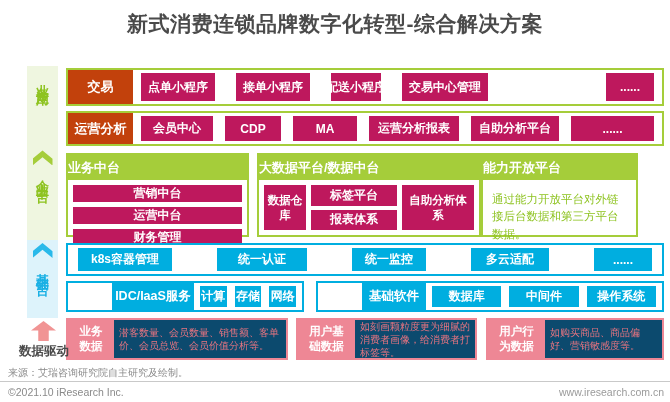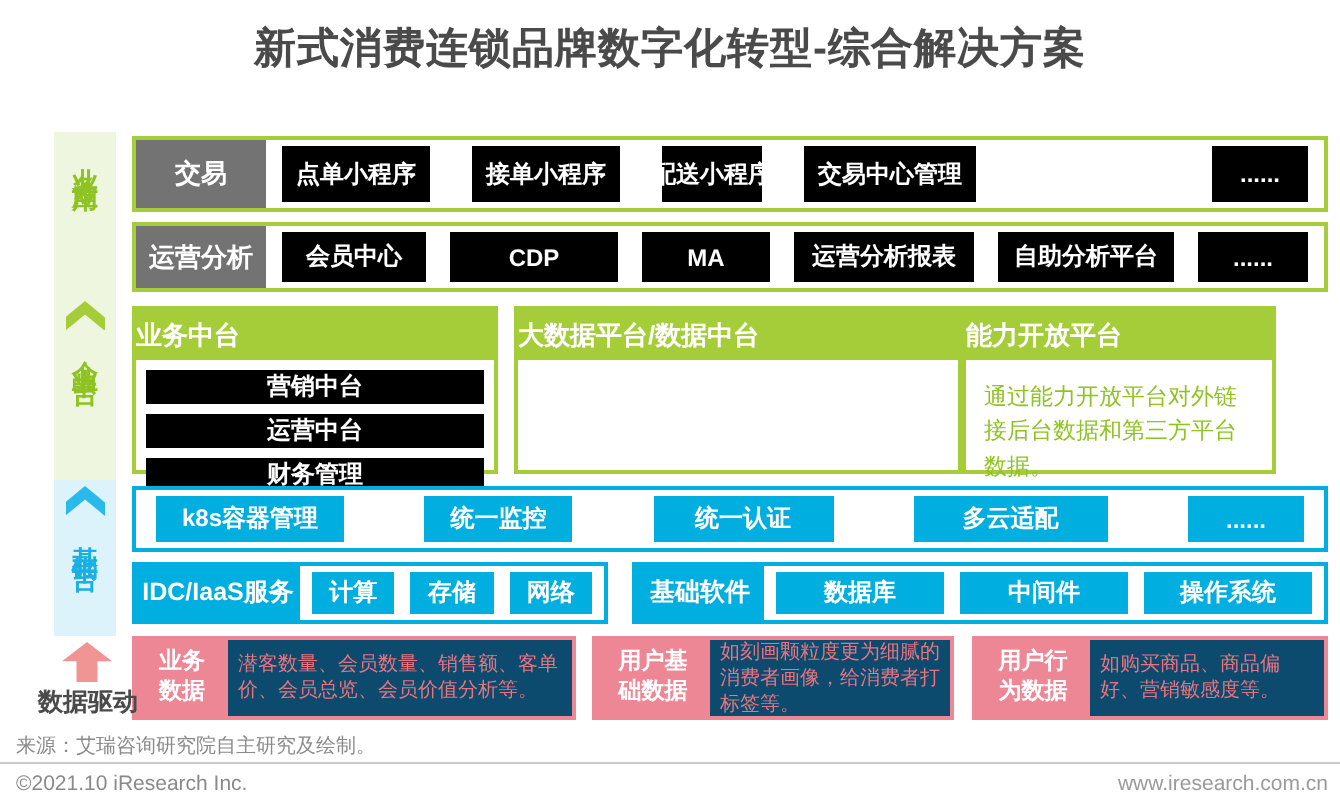--- a/index.html
+++ b/index.html
@@ -30,25 +30,25 @@
   .data-arrow { position:absolute; left:31px; top:321px; width:25px; height:20px; background:#f19494;
           clip-path:polygon(50% 0%,100% 48%,71% 48%,71% 100%,29% 100%,29% 48%,0% 48%); }
   .data-driven { position:absolute; left:3px; top:343px; width:82px; text-align:center;
           font-size:12.5px; font-weight:bold; color:#4a4a4a; }
 
   
   .main { width:598px; display:flex; flex-direction:column; }
 
   .band { border:2px solid #a5cd3a; background:#fff; display:flex; align-items:stretch; }
   .band.blue { border-color:#00aee0; }
-  .band-label { background:#737373; color:#fff; font-weight:bold; font-size:13px; flex:none;
+  .band-label { background:#c2410c; color:#fff; font-weight:bold; font-size:13px; flex:none;
                 display:flex; align-items:center; justify-content:center; }
   .band.blue .band-label { background:#00aee0; }
   .band-items { flex:1; display:flex; align-items:stretch; padding:3px 8px; gap:21px; }
-  .chip { background:#000000; color:#fff; font-weight:bold; font-size:12px; flex:none;
+  .chip { background:#be185d; color:#fff; font-weight:bold; font-size:12px; flex:none;
           display:flex; align-items:center; justify-content:center; white-space:nowrap; }
   .chip.blue { background:#00aee0; }
 
   .r1 { margin-top:2px; height:38px; }
   .r2 { margin-top:5px; height:35px; }
   .r1 .band-label, .r2 .band-label { width:65px; }
   .dots-right { margin-left:auto; width:48px; }
 
   
   .r3 { margin-top:7px; height:84px; display:flex; }
@@ -66,21 +66,21 @@
   .wh { width:42px; }
   .mid-col { flex:1; display:flex; flex-direction:column; gap:4px; }
   .mid-col .chip { flex:1; width:auto; }
   .ss { width:72px; }
   .open-desc { color:#8ec321; font-size:11.5px; line-height:1.5; padding:6px 4px 0 4px; }
 
   
   .r4 { margin-top:6px; height:33px; }
   .r4 .band-items { justify-content:space-between; gap:0; padding:3px 10px; }
   .r5 { margin-top:5px; height:31px; display:flex; }
-  .r5 .band { flex:none; }
+  .r5 .band { flex:none;padding-left:44px; }
   .r5 .band-items { gap:8px; padding:3px 6px; }
   .r5 .band-items .chip { flex:1; width:auto; }
   .infra-a { width:238px; margin-right:12px; }
   .infra-b { width:348px; }
   .infra-a .band-label { width:82px; font-size:12.5px; }
   .infra-b .band-label { width:64px; font-size:12.5px; }
 
   
   .r6 { margin-top:6px; height:42px; display:flex; }
   .pink-box { border:2px solid #ee8795; background:#0c4a6e; display:flex; align-items:stretch; }
@@ -131,55 +131,63 @@
           <div class="chip" style="width:50px">配送小程序</div>
           <div class="chip" style="width:86px">交易中心管理</div>
           <div class="chip dots-right">......</div>
         </div>
       </div>
 
       <div class="band r2">
         <div class="band-label">运营分析</div>
         <div class="band-items" style="gap:12px">
           <div class="chip" style="width:72px">会员中心</div>
-          <div class="chip" style="width:84px">CDP</div>
+          <div class="chip" style="width:56px">CDP</div>
           <div class="chip" style="width:64px">MA</div>
           <div class="chip" style="width:90px">运营分析报表</div>
           <div class="chip" style="width:88px">自助分析平台</div>
           <div class="chip" style="flex:1">......</div>
         </div>
       </div>
 
       <div class="r3">
         <div class="plat biz">
           <div class="plat-head">业务中台</div>
           <div class="plat-body grid2">
             <div class="chip">营销中台</div>
             <div class="chip">运营中台</div>
             <div class="chip">财务管理</div>
             <div class="chip">......</div>
           </div>
         </div>
         <div class="plat big">
           <div class="plat-head">大数据平台/数据中台</div>
+          <div class="plat-body big-body">
+            <div class="chip tall wh">数据仓库</div>
+            <div class="mid-col">
+              <div class="chip">标签平台</div>
+              <div class="chip">报表体系</div>
+            </div>
+            <div class="chip tall ss">自助分析体系</div>
+          </div>
         </div>
         <div class="plat open">
           <div class="plat-head">能力开放平台</div>
           <div class="plat-body">
             <div class="open-desc">通过能力开放平台对外链接后台数据和第三方平台数据。</div>
           </div>
         </div>
       </div>
 
       <div class="band blue r4">
         <div class="band-items">
           <div class="chip blue" style="width:94px">k8s容器管理</div>
+          <div class="chip blue" style="width:90px">统一认证</div>
           <div class="chip blue" style="width:74px">统一监控</div>
-          <div class="chip blue" style="width:90px">统一认证</div>
-          <div class="chip blue" style="width:97px">多云适配</div>
+          <div class="chip blue" style="width:78px">多云适配</div>
           <div class="chip blue" style="width:58px">......</div>
         </div>
       </div>
 
       <div class="r5">
         <div class="band blue infra-a">
           <div class="band-label">IDC/IaaS服务</div>
           <div class="band-items">
             <div class="chip blue">计算</div>
             <div class="chip blue">存储</div>

